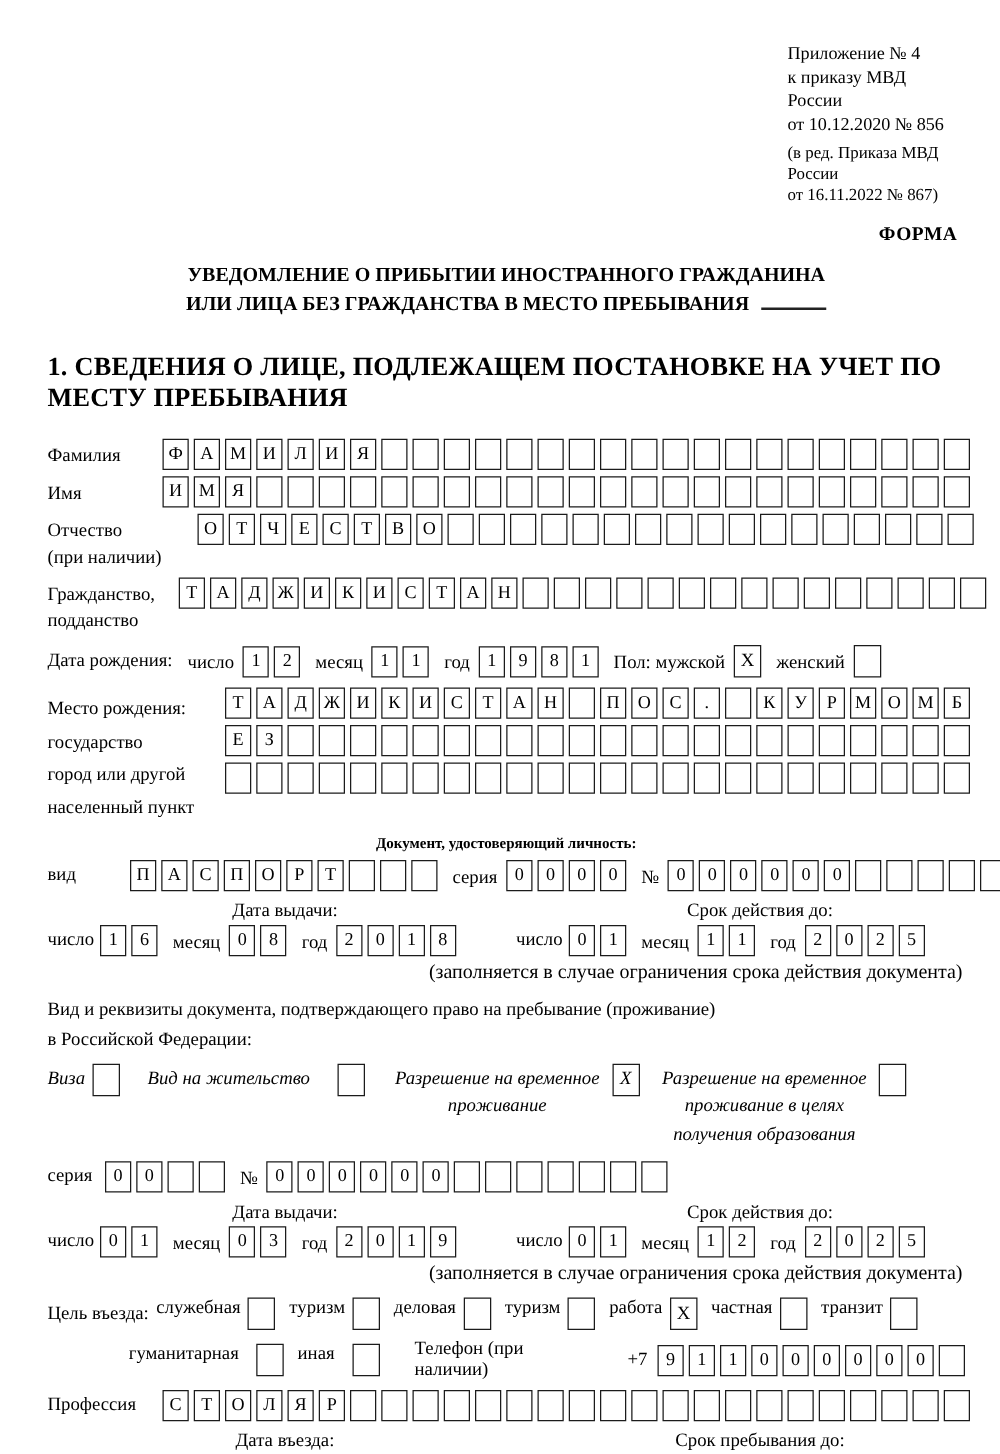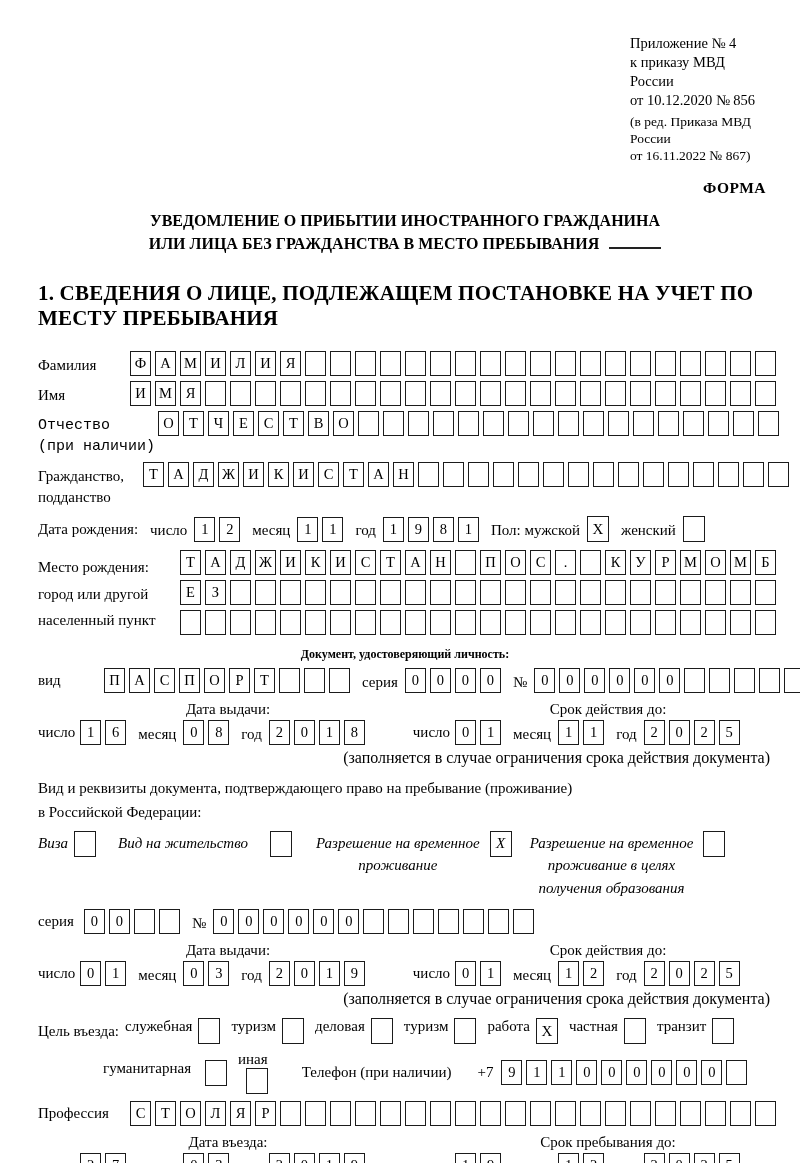--- a/index.html
+++ b/index.html
@@ -14,21 +14,21 @@
 
   
   .title { text-align:center; font-weight:bold; font-size:16px; line-height:1.45; margin-top:12px; }
   .title-underline { display:inline-block; width:52px; border-bottom:2px solid #222; margin-left:10px; vertical-align:baseline; }
   .section-heading { font-weight:bold; font-size:21px; margin-top:26px; letter-spacing:.2px; }
 
   
   .frow { display:flex; align-items:flex-start; margin-top:5px; }
   .frow.center { align-items:center; }
   .flabel { flex-shrink:0; padding-top:4px; line-height:1.4; }
-  .w92  { width:92px; }  .w120 { width:120px;font-family:Liberation Mono, monospace; } .w105 { width:105px; }
+  .w92  { width:92px; }  .w120 { width:120px; } .w105 { width:105px; }
   .w140 { width:142px; }
 
   .cells { display:inline-flex; gap:4px; flex-shrink:0; }
   .cell { box-sizing:border-box; width:21px; height:25px; border:1.6px solid #1b1b1b;
           display:inline-flex; align-items:center; justify-content:center;
           font-size:14.5px; background:#fff; }
   .cellrow { margin-bottom:5px; }
 
   .cbox { box-sizing:border-box; width:22px; height:26px; border:1.6px solid #1b1b1b;
           display:inline-flex; align-items:center; justify-content:center;
@@ -240,20 +240,21 @@
       </span>
     <span class="dlabel">Пол: мужской</span>
     <span class="cbox">X</span>
     <span class="dlabel">женский</span>
     <span class="cbox"></span>
   </div>
 
   <div class="frow" style="margin-top:8px;">
     <div class="flabel w140" style="line-height:1.75;">
       <div>Место рождения:</div>
+      <div>государство</div>
       <div>город или другой</div>
       <div>населенный пункт</div>
     </div>
     <div>
       <div class="cells cellrow">
           <span class="cell">Т</span>
           <span class="cell">А</span>
           <span class="cell">Д</span>
           <span class="cell">Ж</span>
           <span class="cell">И</span>
@@ -544,21 +545,21 @@
       <span class="plabel">транзит</span>
       <span class="cbox"></span>
     </span>
   </div>
 
   <div class="frow center" style="margin-top:7px;">
     <span class="purpose-item" style="margin-left:65px;">
       <span class="plabel">гуманитарная</span>
       <span class="cbox" style="margin-left:8px;"></span>
     </span>
-    <span class="purpose-item" style="flex-direction:column;">
+    <span class="purpose-item" style="">
       <span class="plabel">иная</span>
       <span class="cbox" style="margin-left:8px;"></span>
     </span>
     <span style="margin-left:28px;">Телефон (при наличии)</span>
     <span style="margin-left:26px;">+7</span>
     <span class="cells" style="margin-left:8px;">
         <span class="cell">9</span>
         <span class="cell">1</span>
         <span class="cell">1</span>
         <span class="cell">0</span>

